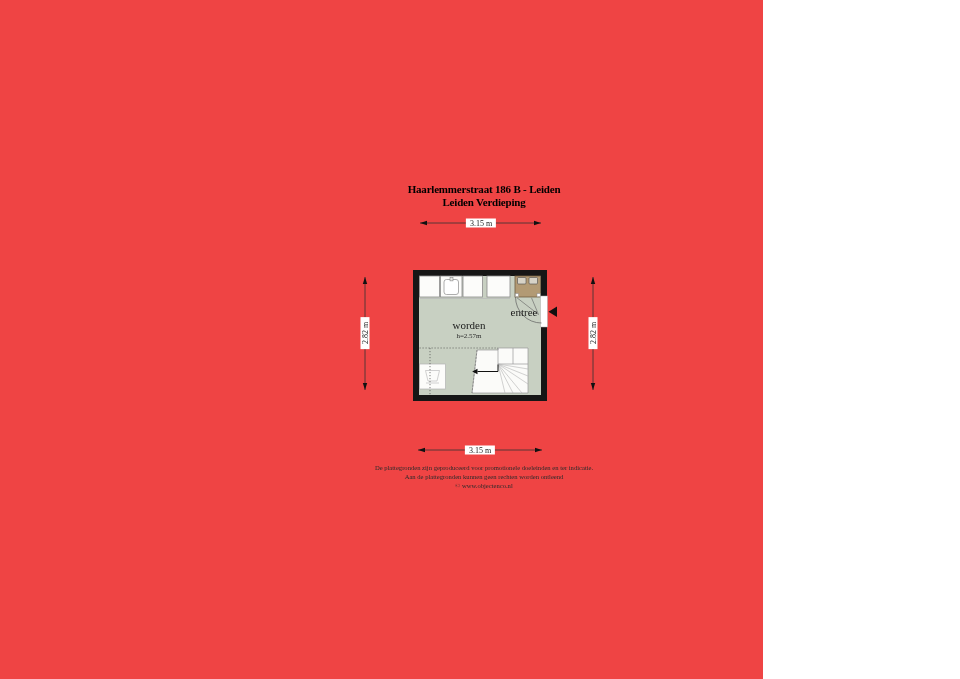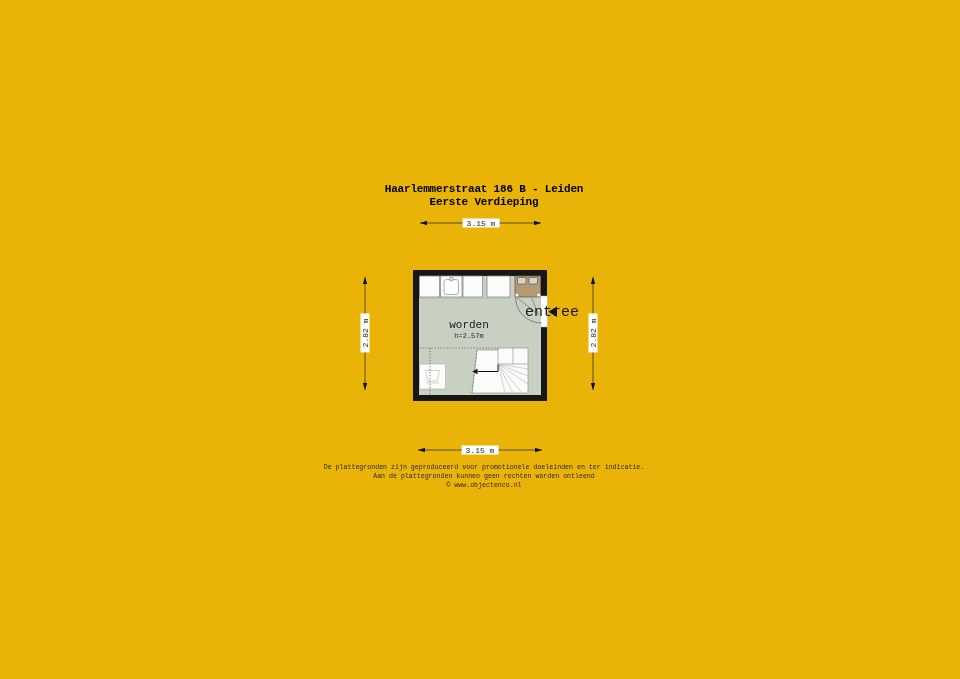--- a/index.html
+++ b/index.html
@@ -1,40 +1,40 @@
 <!DOCTYPE html>
 <html><head>
 <meta charset="utf-8">
 <style>
   html,body{margin:0;padding:0;background:#fff;}
   #page{
-    position:relative;width:960px;height:679px;background:#eab308;
-    font-family:Liberation Mono, monospace;color:#111;overflow:hidden;
+    position:relative;width:763px;height:679px;background:#ef4444;
+    font-family:Liberation Serif, serif;color:#111;overflow:hidden;
   }
   .abs{position:absolute;}
   .center{transform:translate(-50%,-50%);white-space:nowrap;}
   .title-block{left:484px;top:183px;transform:translateX(-50%);text-align:center;
     font-weight:bold;font-size:11px;line-height:12.5px;letter-spacing:-0.2px;color:#000;}
   .dim-label{font-size:8px;color:#222;background:#fff;padding:0 4px;line-height:9px;}
   .dim-label.vert{transform:translate(-50%,-50%) rotate(-90deg);padding:0 5px;}
   .room-label{font-size:11px;color:#1a1a1a;}
   .room-height{font-size:7px;color:#2a2a2a;}
-  .entry-label{font-size:15px;color:#1a1a1a;margin-left:28px;}
+  .entry-label{font-size:11px;color:#1a1a1a;}
   .footer-block{left:484px;top:464px;transform:translateX(-50%);text-align:center;
     font-size:6.6px;line-height:8.8px;color:#2b2b2b;}
   svg{position:absolute;left:350px;top:215px;}
 </style>
 </head>
 <body>
 
 <div id="page">
 
   <div class="abs title-block">
     <div>Haarlemmerstraat 186 B - Leiden</div>
-    <div>Eerste Verdieping</div>
+    <div>Leiden Verdieping</div>
   </div>
 
   <svg width="270" height="245" viewBox="0 0 270 245">
 
     <g stroke="#333" stroke-width="0.8">
       <line x1="70" y1="8" x2="191" y2="8"></line>
       <polygon points="70,8 77,5.8 77,10.2" fill="#111" stroke="none"></polygon>
       <polygon points="191,8 184,5.8 184,10.2" fill="#111" stroke="none"></polygon>
     </g>
     <g stroke="#333" stroke-width="0.8">

